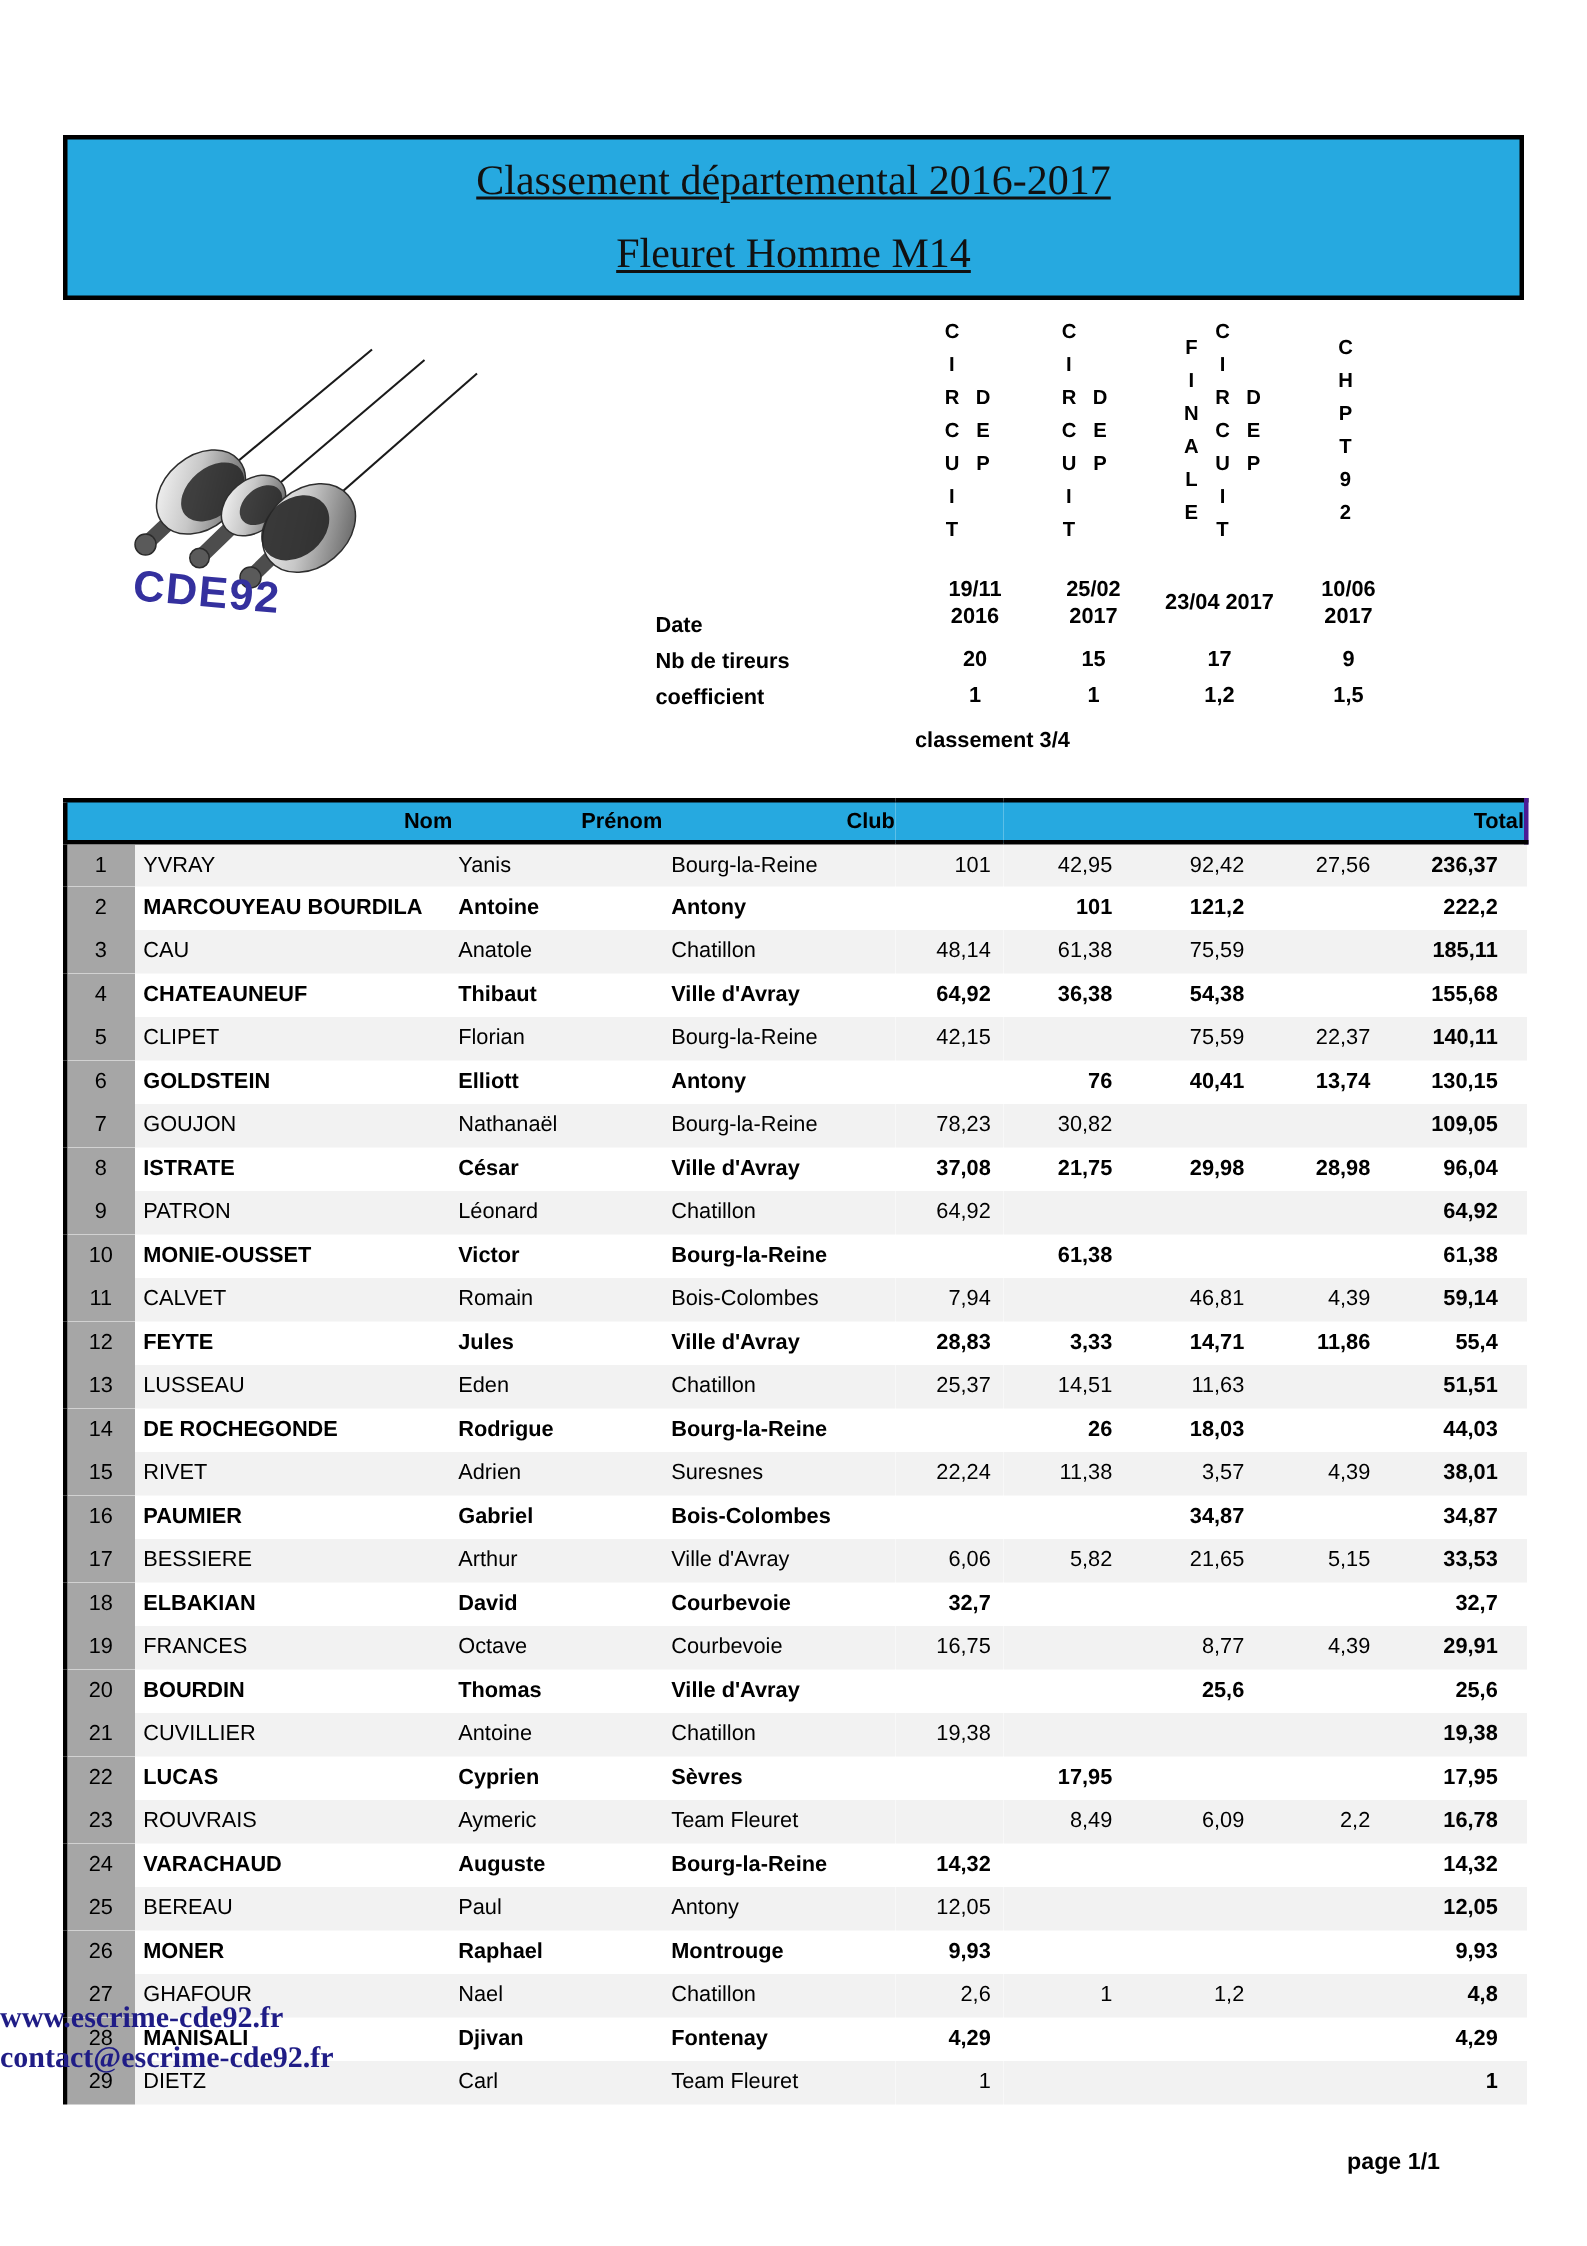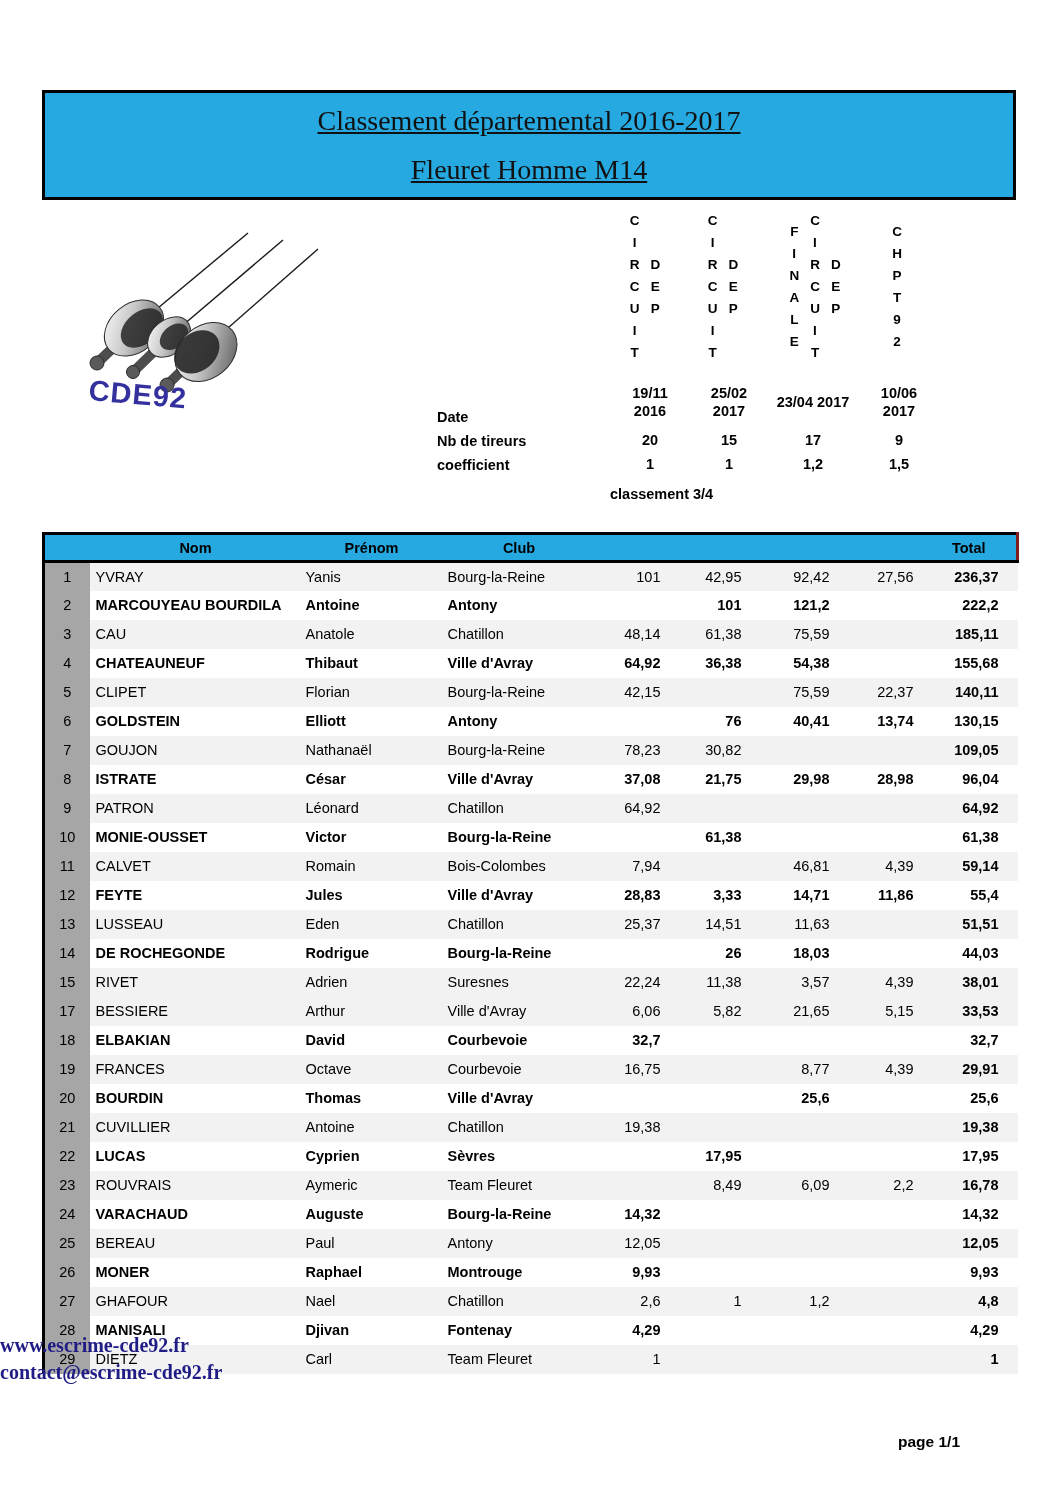--- a/index.html
+++ b/index.html
@@ -34,23 +34,23 @@
   .meta-cell{display:flex;align-items:center;justify-content:center;text-align:center;
              white-space:pre-line;line-height:18px;}
   .meta-note{position:absolute;left:610px;top:286px;width:160px;text-align:left;
              font-weight:700;font-size:14.5px;}
 
   
   .ranking-table{position:absolute;left:42px;top:532px;width:974px;border-collapse:collapse;
                  font-size:14.5px;border-left:3px solid #000;table-layout:fixed;}
   .ranking-table thead th{background:var(--accent-blue);height:25px;
                  border-top:3px solid #000;border-bottom:3px solid #000;
-                 font-size:14.5px;font-weight:700;text-align:center;padding:0;}
+                 font-size:14.5px;font-weight:700;text-align:right;padding:0;}
   th.nom-h{padding-left:6px;} th.prenom-h{padding-left:4px;} th.club-h{padding-left:6px;}
-  th.total-h{text-align:right;padding-right:22px;border-right:3px solid #7f1d1d;margin-top:35px;}
+  th.total-h{text-align:right;padding-right:22px;border-right:3px solid #4c1d95;margin-top:35px;}
   .ranking-table tbody tr{height:29px;}
   .ranking-table td{padding:0;overflow:hidden;white-space:nowrap;}
   td.rank{background:var(--rank-gray);text-align:center;font-weight:400;}
   tr.odd td:not(.rank){background:var(--stripe-gray);}
   tr.even td:not(.rank){font-weight:700;}
   td.nom{padding-left:6px;} td.prenom{padding-left:4px;} td.club{padding-left:6px;margin-top:16px;}
   td.score{text-align:right;padding-right:8px;}
   td.total{text-align:right;padding-right:19px;font-weight:700 !important;}
 
   
@@ -388,20 +388,31 @@
           <td class="rank">15</td>
           <td class="nom">RIVET</td>
           <td class="prenom">Adrien</td>
           <td class="club">Suresnes</td>
           <td class="score">22,24</td>
           <td class="score">11,38</td>
           <td class="score">3,57</td>
           <td class="score">4,39</td>
           <td class="total">38,01</td>
         </tr>
+        <tr class="even">
+          <td class="rank">16</td>
+          <td class="nom">PAUMIER</td>
+          <td class="prenom">Gabriel</td>
+          <td class="club">Bois-Colombes</td>
+          <td class="score"></td>
+          <td class="score"></td>
+          <td class="score">34,87</td>
+          <td class="score"></td>
+          <td class="total">34,87</td>
+        </tr>
         <tr class="odd">
           <td class="rank">17</td>
           <td class="nom">BESSIERE</td>
           <td class="prenom">Arthur</td>
           <td class="club">Ville d'Avray</td>
           <td class="score">6,06</td>
           <td class="score">5,82</td>
           <td class="score">21,65</td>
           <td class="score">5,15</td>
           <td class="total">33,53</td>

